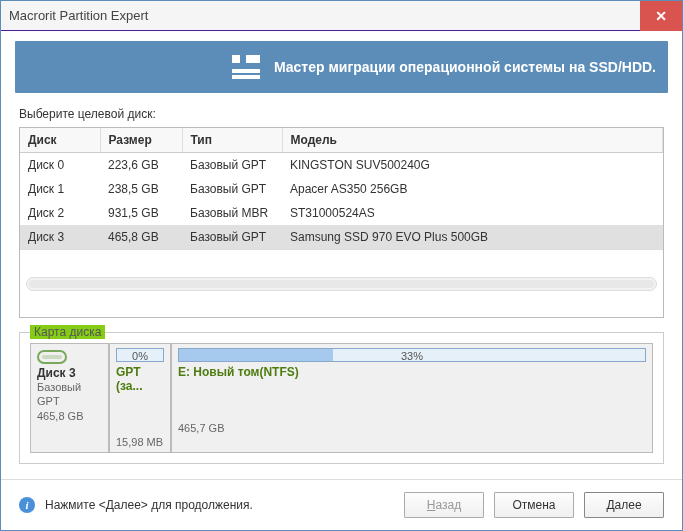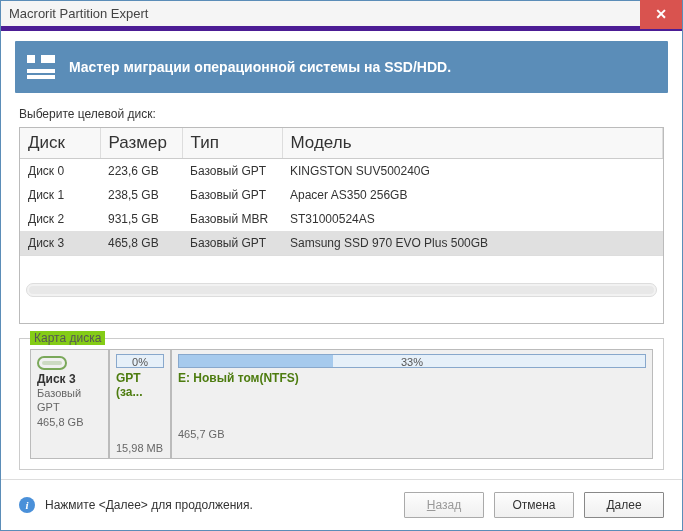--- a/index.html
+++ b/index.html
@@ -1,32 +1,32 @@
 <!DOCTYPE html>
 <html><head>
 <meta charset="utf-8">
 <style>
 * { box-sizing: border-box; margin: 0; padding: 0; }
 body { font-family: Tahoma, Arial, sans-serif; font-size: 12px; color: #333; background: #fff; }
 .window { width: 683px; height: 531px; border: 1px solid #5b8db8; display: flex; flex-direction: column; background: #fff; }
-.titlebar { height: 30px; background: #f5f5f5; display: flex; align-items: center; justify-content: space-between; padding-left: 8px; border-bottom: 5px solid #4c1d95; }
+.titlebar { height: 30px; background: #f5f5f5; display: flex; align-items: center; justify-content: space-between; padding-left: 8px; border-bottom: 1px solid #4c1d95; }
 .titlebar-title { font-size: 13px; color: #444; }
 .close-btn { width: 42px; height: 30px; background: #d9534f; color: #fff; display: flex; align-items: center; justify-content: center; cursor: pointer; font-size: 14px; font-weight: bold; }
-.banner { margin: 10px 14px; background: #5b8db8; color: #fff; display: flex; align-items: center; padding: 14px 12px; border-radius: 1px; }
+.banner { margin: 10px 14px; background: #5b8db8; color: #fff; display: flex; align-items: center; padding: 14px 12px; border-radius: 1px; justify-content: flex-end; }
 .banner-icon { width: 28px; height: 24px; margin-right: 14px; position: relative; }
 .banner-icon::before { content: ""; position: absolute; top: 0; left: 0; width: 8px; height: 8px; background: #fff; }
 .banner-icon::after { content: ""; position: absolute; top: 0; right: 0; width: 14px; height: 8px; background: #fff; }
 .banner-icon .bar1 { position: absolute; bottom: 6px; left: 0; width: 28px; height: 4px; background: #fff; }
 .banner-icon .bar2 { position: absolute; bottom: 0; left: 0; width: 28px; height: 4px; background: #fff; }
 .banner-text { font-size: 14px; font-weight: bold; }
 .content { flex: 1; padding: 4px 18px 0 18px; display: flex; flex-direction: column; }
 .instruction { font-size: 12px; margin-bottom: 6px; color: #333; }
 .table-wrap { border: 1px solid #bbb; }
 .table { width: 100%; border-collapse: collapse; }
-.table th { text-align: left; font-weight: normal; padding: 5px 8px; background: #f8f8f8; border-bottom: 1px solid #ccc; border-right: 1px solid #ddd; font-size: 17px; }
+.table th { text-align: left; font-weight: bold; padding: 5px 8px; background: #f8f8f8; border-bottom: 1px solid #ccc; border-right: 1px solid #ddd; font-size: 12px; }
 .table td { padding: 5px 8px; font-size: 12px; }
 .table tr.selected td { background: #e0e0e0; }
 .scroll-area { height: 68px; border-top: 1px solid #ddd; display: flex; align-items: center; padding: 0 6px; }
 .scrollbar { flex: 1; height: 14px; background: #f2f2f2; border: 1px solid #ddd; border-radius: 7px; position: relative; }
 .scrollbar::after { content: ""; position: absolute; left: 2px; top: 2px; right: 2px; height: 8px; background: #e8e8e8; border-radius: 5px; }
 .fieldset { border: 1px solid #ccc; margin-top: 14px; padding: 10px; position: relative; }
 .fieldset-title { position: absolute; top: -8px; left: 10px; background: #84cc16; padding: 0 4px; font-size: 12px; color: #555; }
 .diskmap { display: flex; border: 1px solid #bbb; background: #f0f0f0; }
 .diskmap-info { width: 86px; padding: 6px; border-right: 2px solid #bbb; }
 .disk-icon { width: 30px; height: 14px; border: 2px solid #7aa85a; border-radius: 8px; margin-bottom: 2px; position: relative; }

